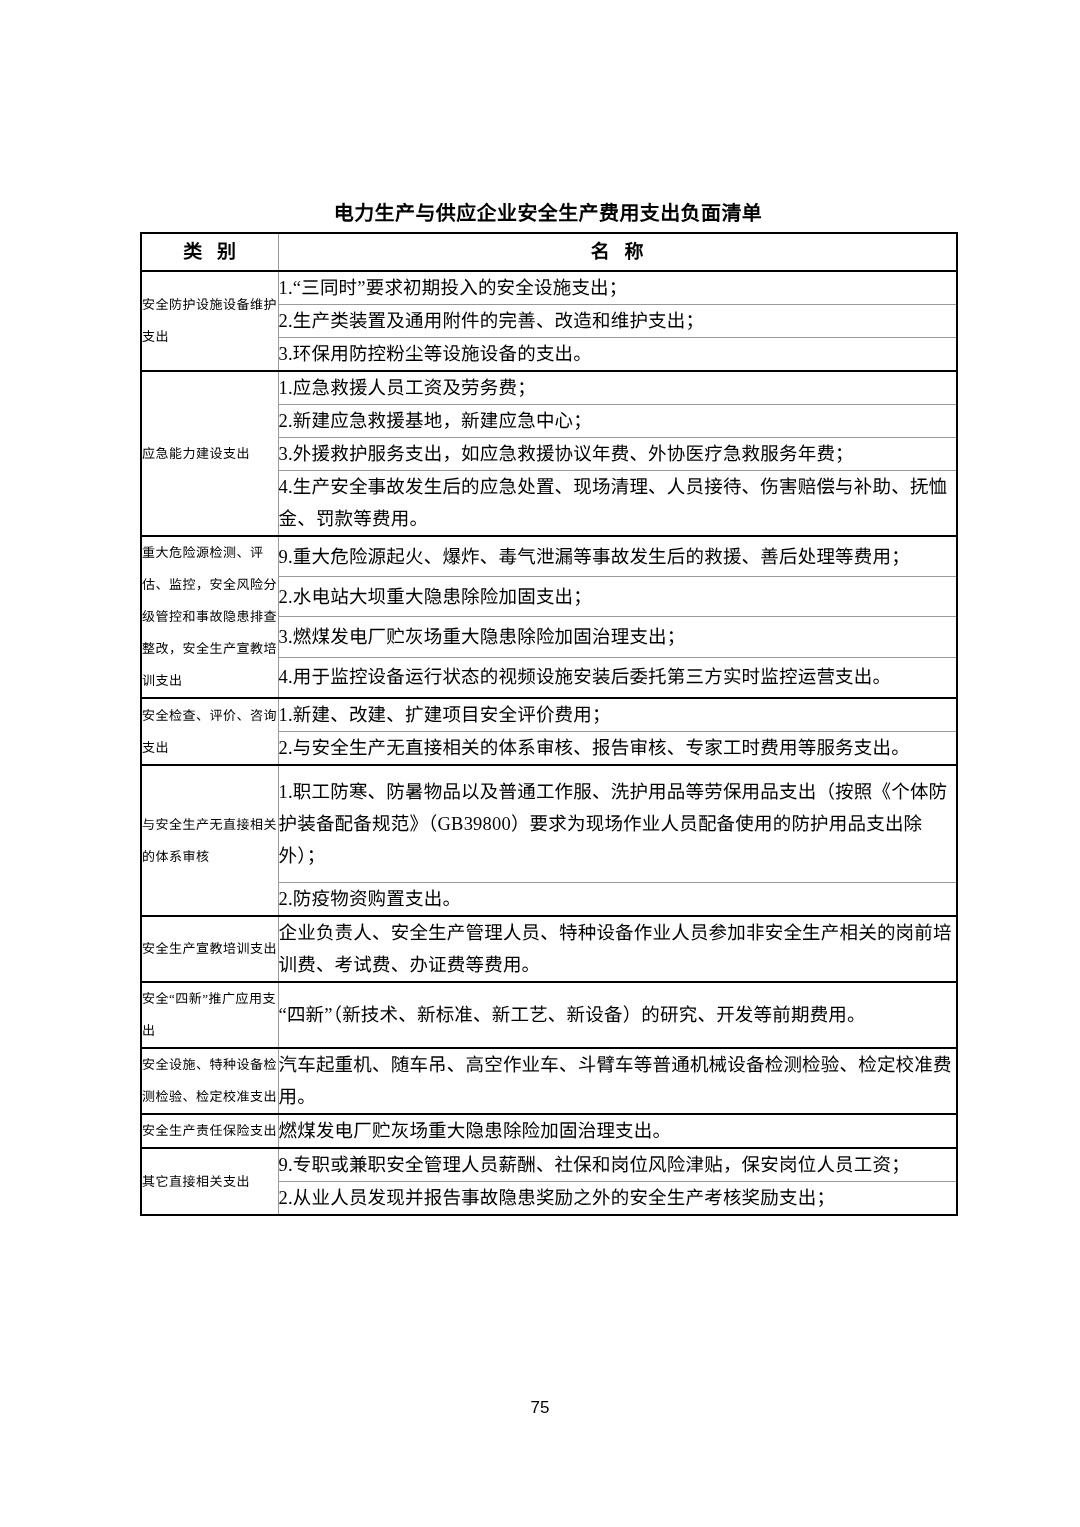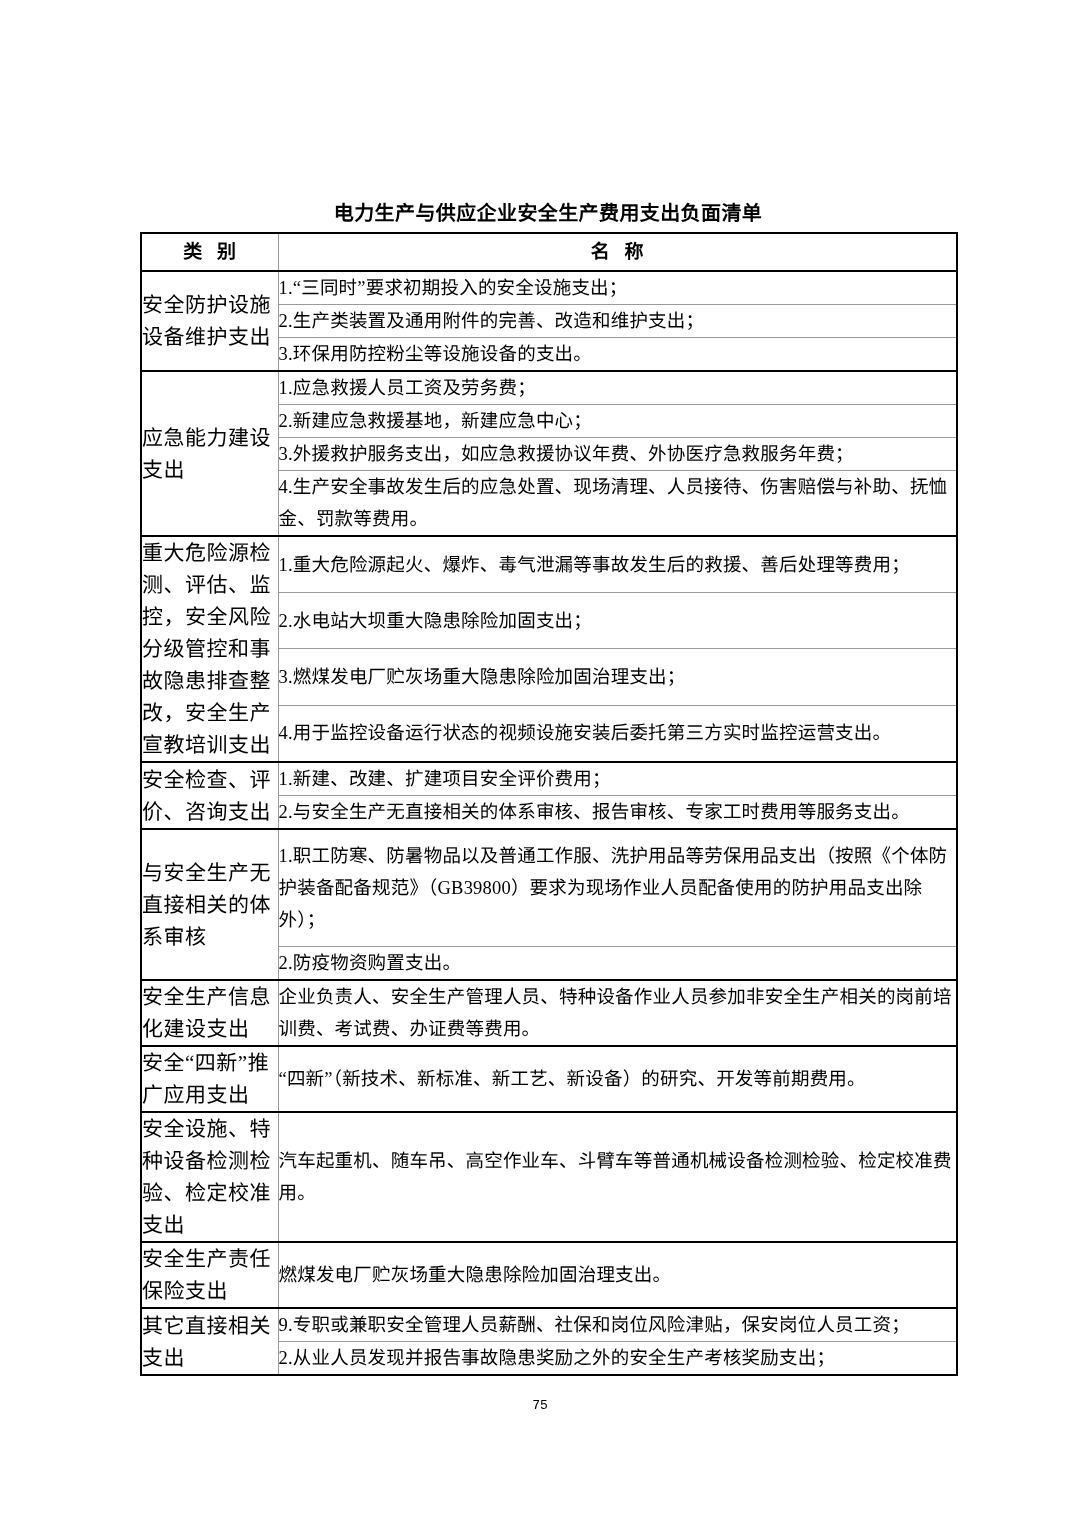--- a/index.html
+++ b/index.html
@@ -66,21 +66,21 @@
     height: 36px;
     line-height: 36px;
     letter-spacing: 5px;
     text-indent: 5px;
   }
 
   
   .cat-cell {
     border-right: 1px solid #7a7a7a;
     text-align: left;
-    font-size: 21px;
+    font-size: 13px;
     line-height: 32px;
     padding: 4px 4px 4px 8px;
     letter-spacing: 0.5px;
   }
 
   
   .grp-top > td {
     border-top: 2px solid #000000;
   }
 
@@ -94,22 +94,22 @@
   }
 
   .item-cell.tall { padding-top: 10px; padding-bottom: 10px; }
 
   .page-number {
     position: absolute;
     left: 0;
     top: 1398px;
     width: 1080px;
     text-align: center;
-    font-size: 13px;
-    font-family: Liberation Mono, monospace;
+    font-size: 17px;
+    font-family: Liberation Sans, sans-serif;
   }
 </style>
 </head>
 <body>
 
 <div class="page">
 
   <div class="doc-title">电力生产与供应企业安全生产费用支出负面清单</div>
 
   <table class="neg-table">
@@ -140,21 +140,21 @@
           <td class="item-cell">2.新建应急救援基地，新建应急中心；</td>
         </tr>
         <tr>
           <td class="item-cell">3.外援救护服务支出，如应急救援协议年费、外协医疗急救服务年费；</td>
         </tr>
         <tr>
           <td class="item-cell">4.生产安全事故发生后的应急处置、现场清理、人员接待、伤害赔偿与补助、抚恤金、罚款等费用。</td>
         </tr>
         <tr class="grp-top">
           <td class="cat-cell" rowspan="4">重大危险源检测、评估、监控，安全风险分级管控和事故隐患排查整改，安全生产宣教培训支出</td>
-          <td class="item-cell">1.重大危险源起火、爆炸、毒气泄漏等事故发生后的救援、善后处理等费用；</td>
+          <td class="item-cell">9.重大危险源起火、爆炸、毒气泄漏等事故发生后的救援、善后处理等费用；</td>
         </tr>
         <tr>
           <td class="item-cell">2.水电站大坝重大隐患除险加固支出；</td>
         </tr>
         <tr>
           <td class="item-cell">3.燃煤发电厂贮灰场重大隐患除险加固治理支出；</td>
         </tr>
         <tr>
           <td class="item-cell">4.用于监控设备运行状态的视频设施安装后委托第三方实时监控运营支出。</td>
         </tr>
@@ -166,21 +166,21 @@
           <td class="item-cell">2.与安全生产无直接相关的体系审核、报告审核、专家工时费用等服务支出。</td>
         </tr>
         <tr class="grp-top">
           <td class="cat-cell" rowspan="2">与安全生产无直接相关的体系审核</td>
           <td class="item-cell tall">1.职工防寒、防暑物品以及普通工作服、洗护用品等劳保用品支出（按照《个体防护装备配备规范》（GB39800）要求为现场作业人员配备使用的防护用品支出除外）；</td>
         </tr>
         <tr>
           <td class="item-cell">2.防疫物资购置支出。</td>
         </tr>
         <tr class="grp-top">
-          <td class="cat-cell" rowspan="1">安全生产信息化建设支出</td>
+          <td class="cat-cell" rowspan="1">安全生产宣教培训支出</td>
           <td class="item-cell">企业负责人、安全生产管理人员、特种设备作业人员参加非安全生产相关的岗前培训费、考试费、办证费等费用。</td>
         </tr>
         <tr class="grp-top">
           <td class="cat-cell" rowspan="1">安全“四新”推广应用支出</td>
           <td class="item-cell">“四新”（新技术、新标准、新工艺、新设备）的研究、开发等前期费用。</td>
         </tr>
         <tr class="grp-top">
           <td class="cat-cell" rowspan="1">安全设施、特种设备检测检验、检定校准支出</td>
           <td class="item-cell">汽车起重机、随车吊、高空作业车、斗臂车等普通机械设备检测检验、检定校准费用。</td>
         </tr>

